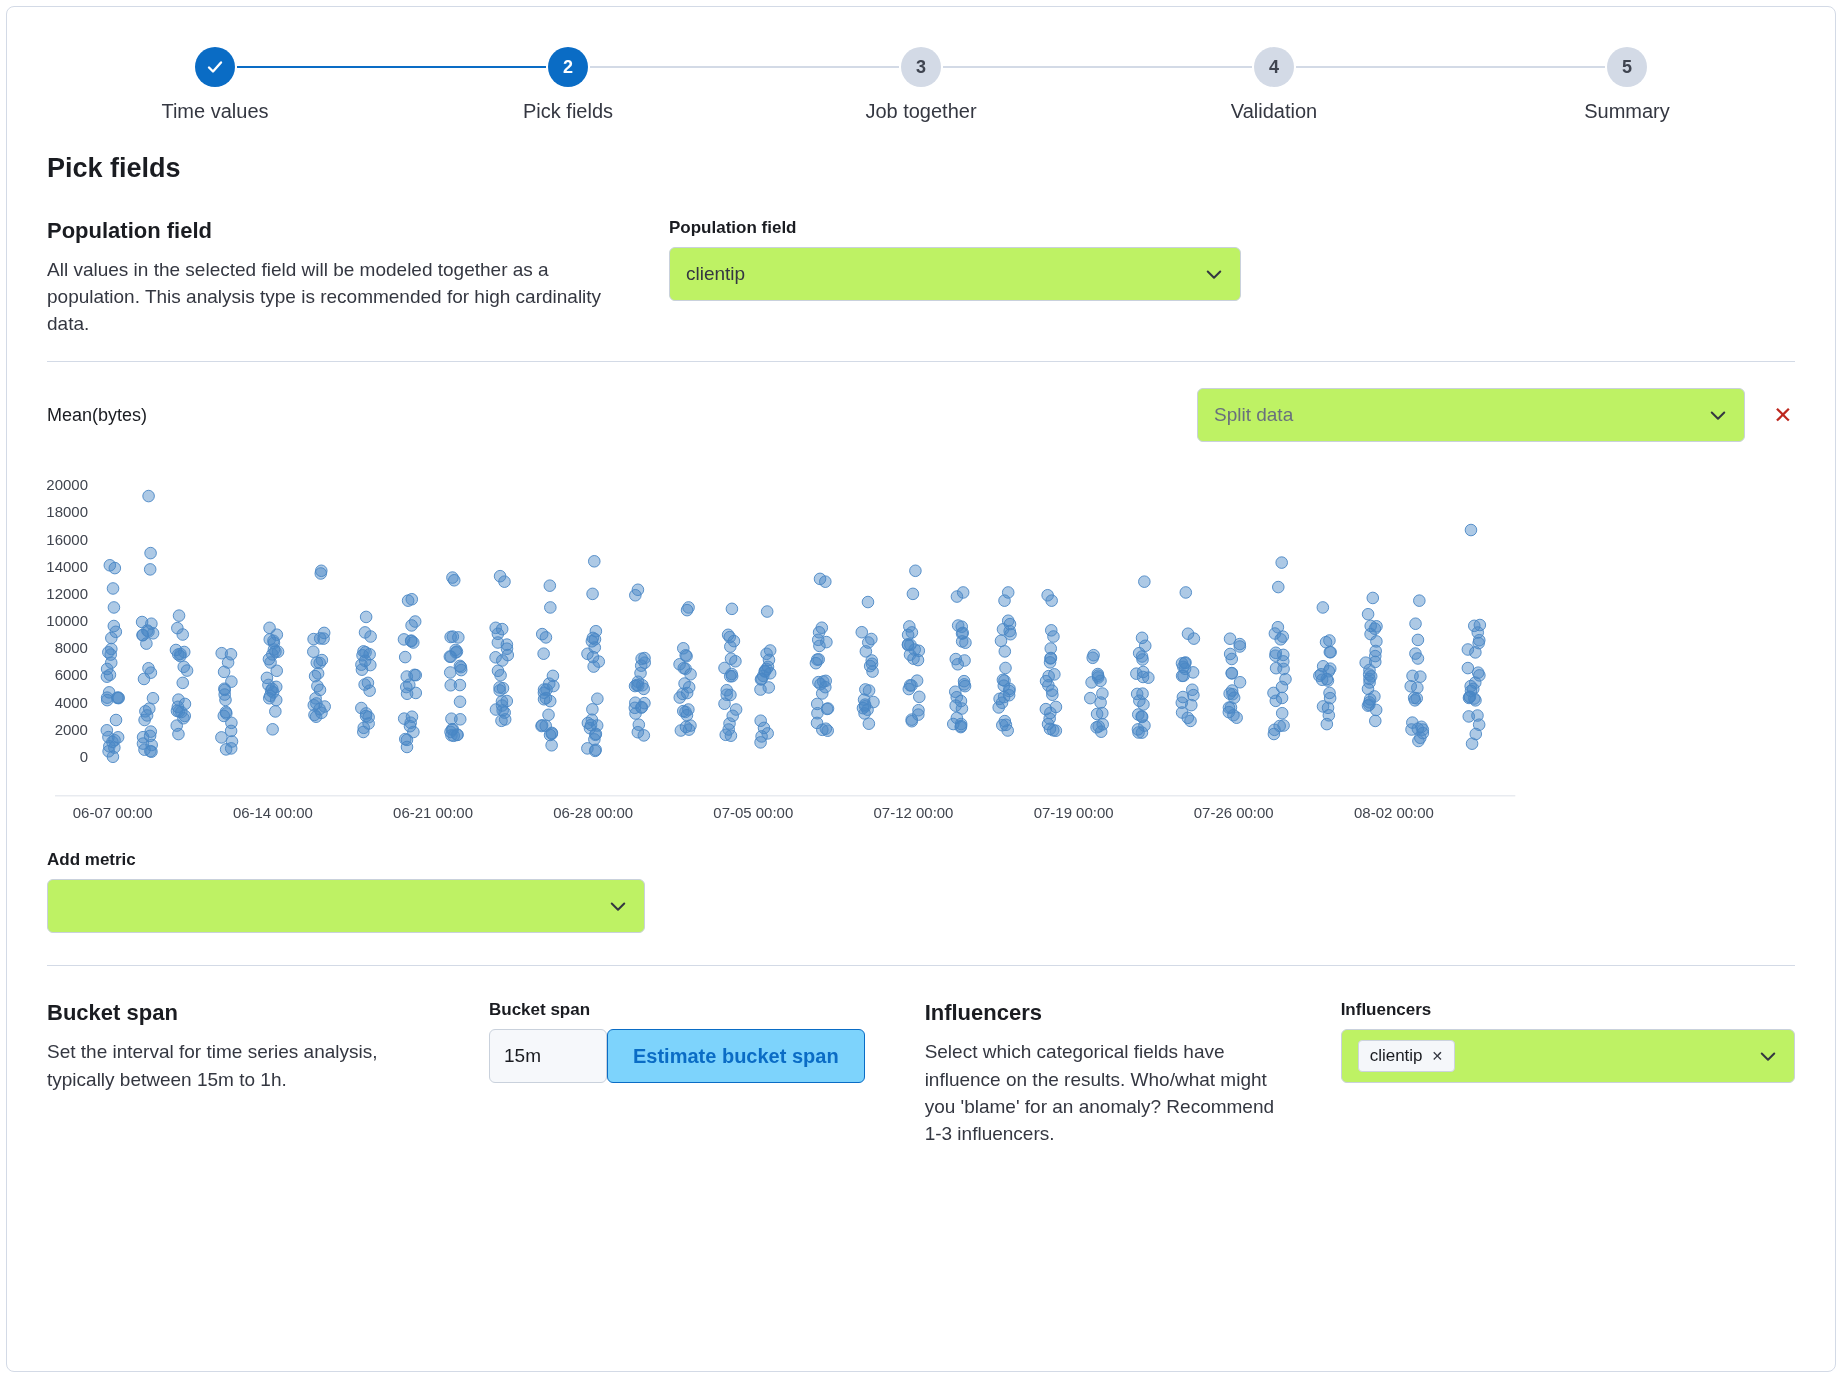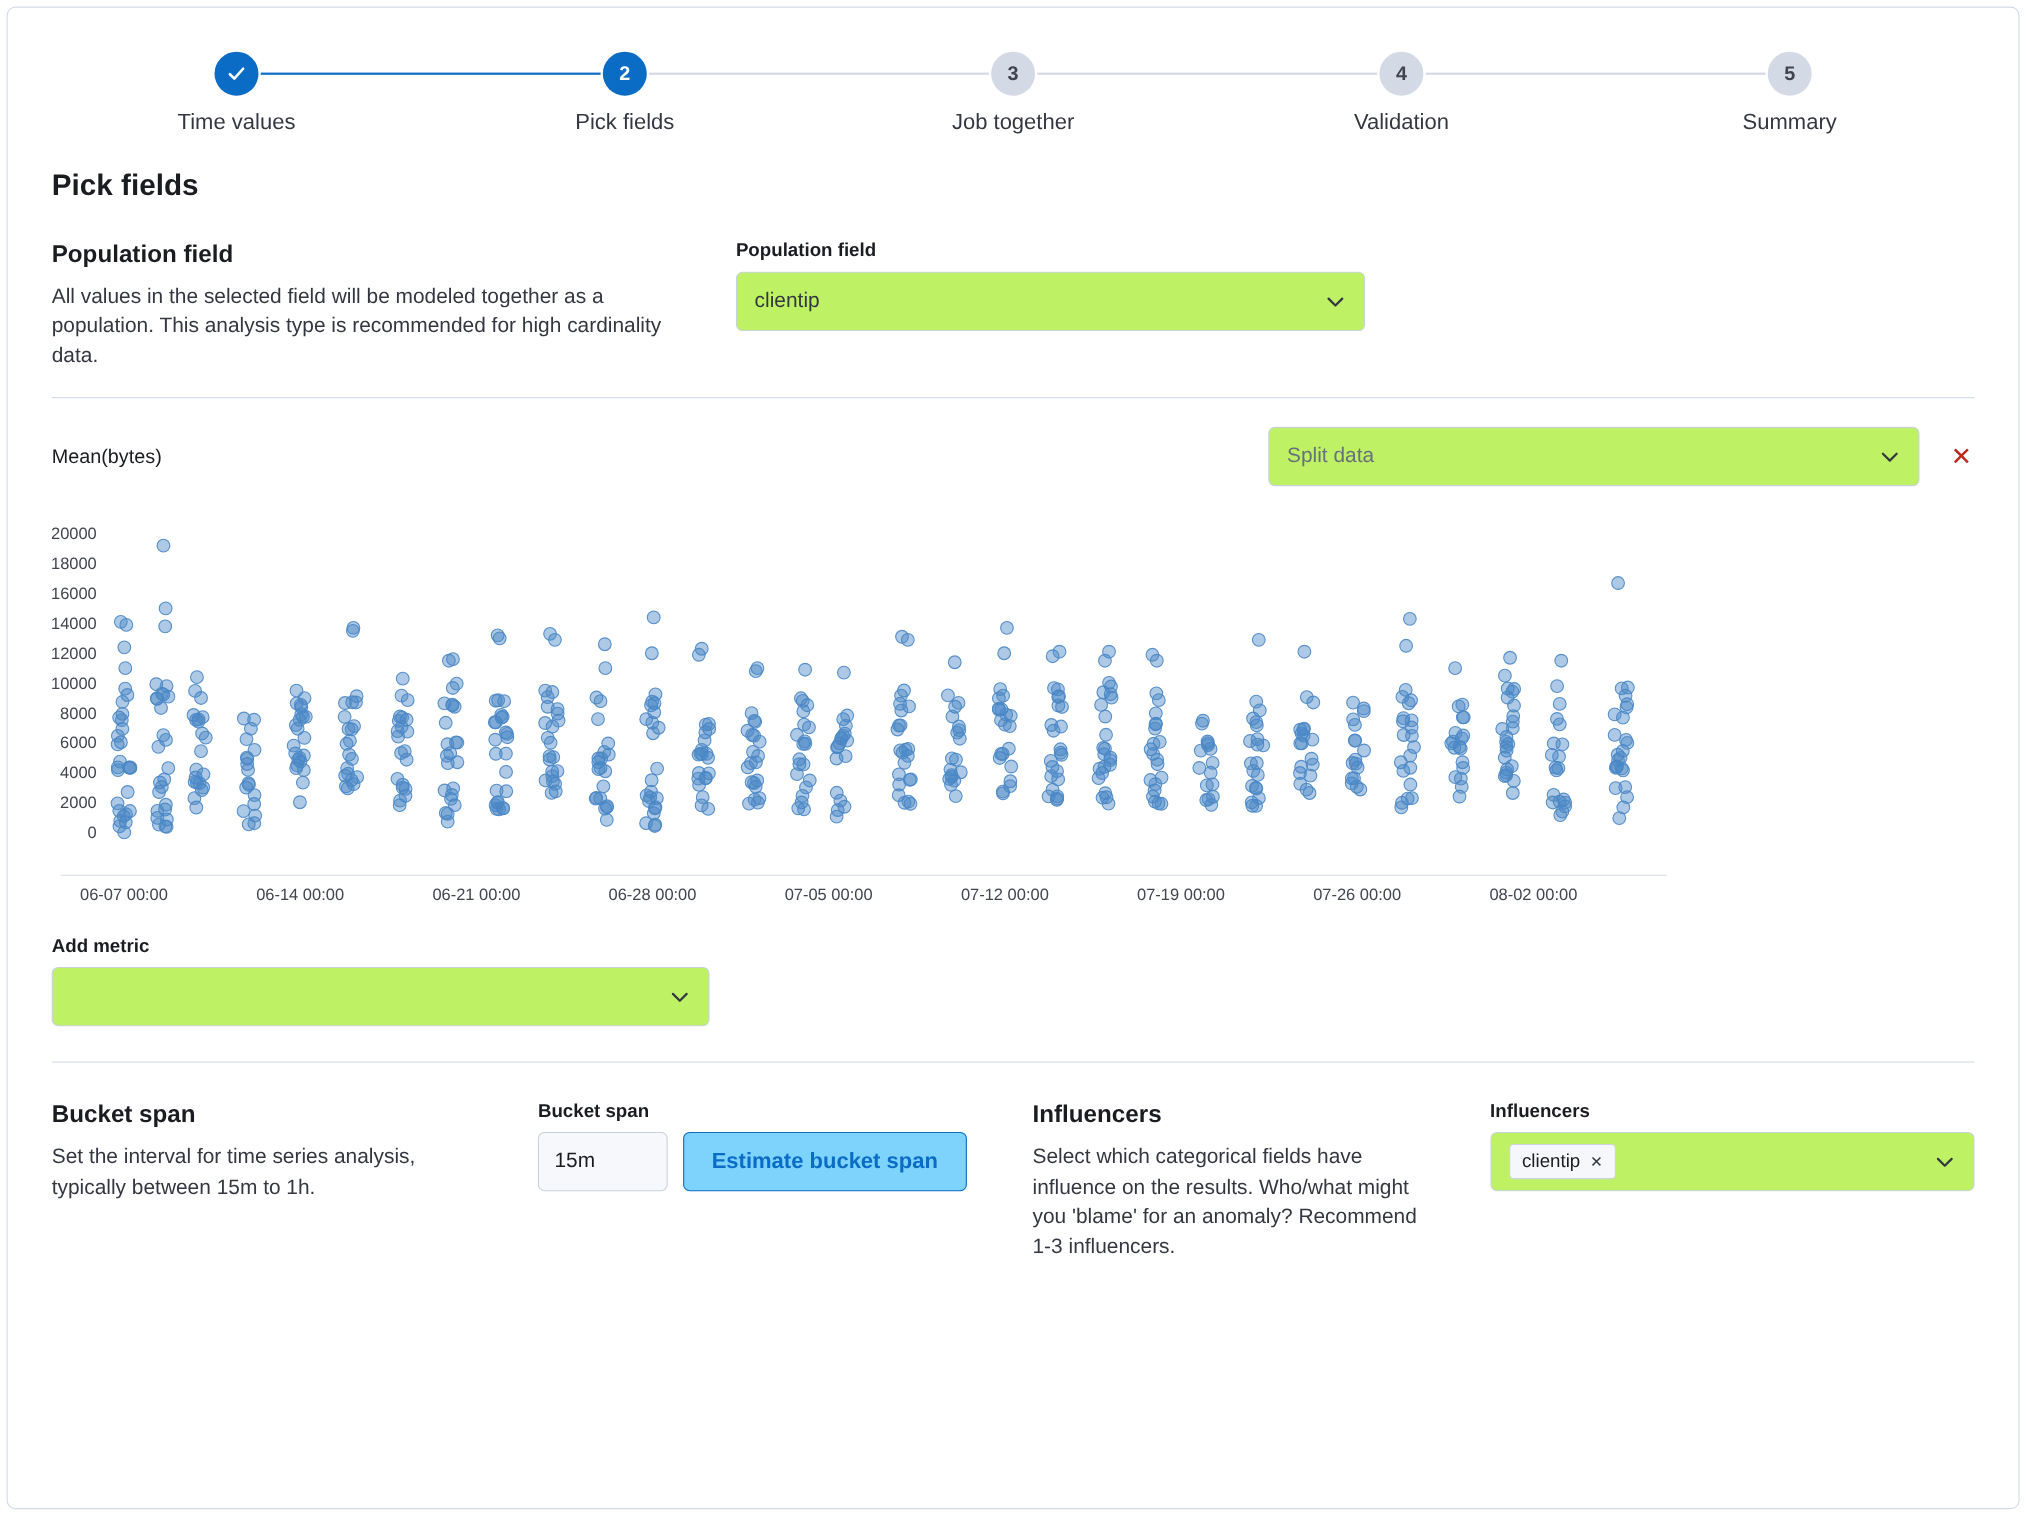--- a/index.html
+++ b/index.html
@@ -39,37 +39,37 @@
           display:flex;align-items:center;justify-content:space-between;padding:0 16px;
           font-size:19px;cursor:pointer}
   .select .placeholder{color:var(--subdued)}
   .population-select{width:572px}
   .chevron{display:flex;align-items:center}
 
   .rule{border:none;border-top:1px solid var(--border);margin-top:24px}
 
   .metric-header{display:flex;align-items:center;margin-top:26px}
   .metric-title{font-size:18px;color:var(--title)}
-  .split-select{width:592px;margin-left:auto}
+  .split-select{width:548px;margin-left:auto}
   .remove-metric{margin-left:26px;width:24px;color:var(--danger);font-size:23px;line-height:1;
                  cursor:pointer;text-align:center}
 
   .chart{display:block;width:100%;height:360px;margin-top:24px}
   .chart text.tick{font-size:15px;fill:#40454f}
   .axis-line{stroke:#dde1e8;stroke-width:1}
 
   .add-metric{margin-top:24px}
   .add-metric-select{width:598px}
 
   .rule.bottom{margin-top:32px}
 
   .bottom-row{display:flex;margin-top:34px;align-items:flex-start}
   .bucket-text{width:390px}
   .bucket-controls{margin-left:52px}
-  .controls-row{display:flex;gap:14px;align-items:center}
+  .controls-row{display:flex;align-items:center}
   .bucket-input{width:118px;height:54px;background:#f6f8fb;border:1px solid #c9d1dc;border-radius:6px;
                 font-size:19px;padding:0 14px;color:var(--title);font-family:inherit}
   .estimate-btn{height:54px;padding:0 25px;background:#7dd3fc;border:1px solid var(--primary);
                 border-radius:6px;color:var(--primary);font-size:20px;font-weight:600;
                 font-family:inherit;cursor:pointer}
   .influencers-text{width:370px;margin-left:60px}
   .influencers-controls{flex:1;margin-left:46px}
   .influencers-select{width:100%}
   .badge{display:inline-flex;align-items:center;gap:9px;background:#f5f7fa;border:1px solid #ccd3de;
          border-radius:4px;padding:5px 11px;font-size:17px;color:var(--title)}

